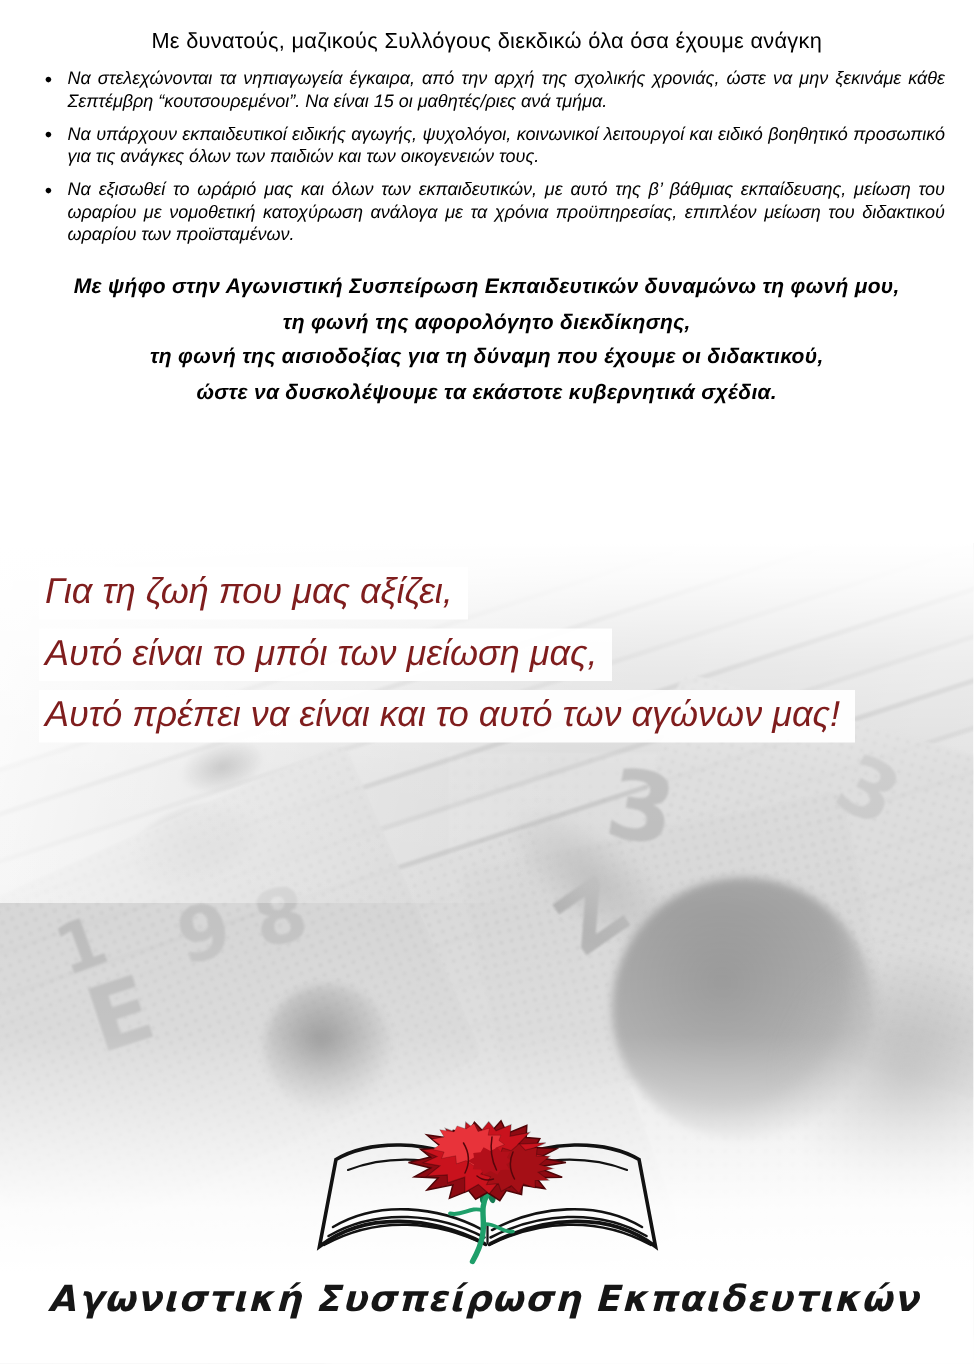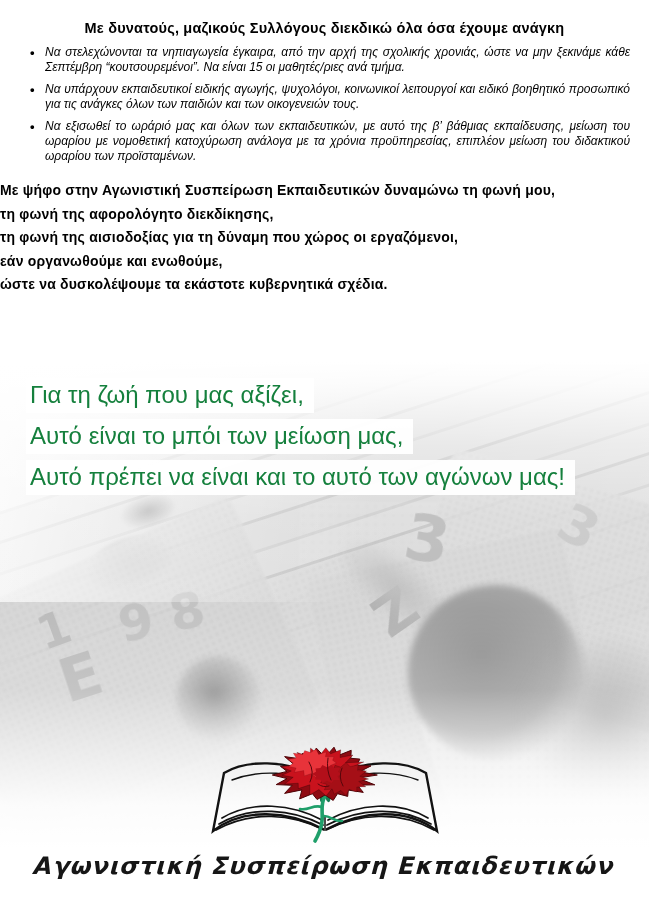--- a/index.html
+++ b/index.html
@@ -17,21 +17,21 @@
     margin:0 auto;
     background:#ffffff;
     overflow:hidden;
     font-family:"Liberation Sans",sans-serif;
     color:var(--text-black,#000);
   }
   
   .heading{
     padding-top:21px;
     text-align:center;
-    font-weight:bold;
+    font-weight:normal;
     font-size:14.5px;
     line-height:15px;
     letter-spacing:.2px;
   }
   
   .demands{
     list-style:none;
     margin:9px 19px 0 29px;
     font-style:italic;
     font-size:12px;
@@ -44,24 +44,26 @@
     text-align:justify;
   }
   .demands li::before{
     content:"\2022";
     position:absolute;left:1px;top:0;
     font-style:normal;font-weight:bold;font-size:13px;
   }
   
   .manifesto{
     margin-top:15px;
+    text-align:center;
     font-weight:bold;
     font-size:14px;
     line-height:23.5px;
     letter-spacing:.2px;
+    font-style:italic;
   }
   
   .photo{
     position:absolute;
     left:0;top:362px;width:649px;height:547px;
     overflow:hidden;
   }
   .photo .layer{position:absolute;}
   .ph-base{inset:0;background:linear-gradient(112deg,#ededed 0%,#dddddd 30%,#d2d2d2 55%,#e3e3e3 80%,#f1f1f1 100%);}
   .ph-carpet{right:-30px;top:140px;width:380px;height:390px;background:#e4e4e4;
@@ -98,22 +100,23 @@
   .ph-fade{inset:0;background:linear-gradient(to bottom,
       #ffffff 0%,rgba(255,255,255,.9) 4%,rgba(255,255,255,.45) 15%,
       rgba(255,255,255,.12) 28%,rgba(255,255,255,.04) 45%,
       rgba(255,255,255,.16) 60%,rgba(255,255,255,.6) 72%,
       rgba(255,255,255,.92) 81%,#ffffff 89%,#ffffff 100%);}
   .ph-fade2{left:0;top:0;width:649px;height:240px;
     background:linear-gradient(105deg,rgba(255,255,255,.85) 0%,rgba(255,255,255,.35) 32%,rgba(255,255,255,0) 58%);}
   
   .slogan{
     position:absolute;left:26px;top:16px;z-index:10;
+    font-style:italic;
     font-size:24px;
-    color:#15803d;
+    color:#7f1d1d;
   }
   .sline{
     display:table;
     background:rgba(255,255,255,.95);
     padding:2px 10px 4px 4px;
     margin-bottom:6px;
     line-height:29px;
     white-space:nowrap;
   }
   
@@ -144,22 +147,21 @@
 
   <ul class="demands">
     <li><span>Να στελεχώνονται τα νηπιαγωγεία έγκαιρα, από την αρχή της σχολικής χρονιάς, ώστε να μην ξεκινάμε κάθε Σεπτέμβρη “κουτσουρεμένοι”. Να είναι 15 οι μαθητές/ριες ανά τμήμα.</span></li>
     <li><span>Να υπάρχουν εκπαιδευτικοί ειδικής αγωγής, ψυχολόγοι, κοινωνικοί λειτουργοί και ειδικό βοηθητικό προσωπικό για τις ανάγκες όλων των παιδιών και των οικογενειών τους.</span></li>
     <li><span>Να εξισωθεί το ωράριό μας και όλων των εκπαιδευτικών, με αυτό της β’ βάθμιας εκπαίδευσης, μείωση του ωραρίου με νομοθετική κατοχύρωση ανάλογα με τα χρόνια προϋπηρεσίας, επιπλέον μείωση του διδακτικού ωραρίου των προϊσταμένων.</span></li>
   </ul>
 
   <div class="manifesto">
     <div>Με ψήφο στην Αγωνιστική Συσπείρωση Εκπαιδευτικών δυναμώνω τη φωνή μου,</div>
     <div>τη φωνή της αφορολόγητο διεκδίκησης,</div>
-    <div>τη φωνή της αισιοδοξίας για τη δύναμη που χώρος οι εργαζόμενοι,</div>
-    <div>εάν οργανωθούμε και ενωθούμε,</div>
+    <div>τη φωνή της αισιοδοξίας για τη δύναμη που έχουμε οι διδακτικού,</div>
     <div>ώστε  να δυσκολέψουμε τα εκάστοτε κυβερνητικά σχέδια.</div>
   </div>
 
   <div class="photo">
     <div class="layer ph-base"></div>
     <div class="layer ph-carpet"></div>
     <div class="layer ph-wood"></div>
     <div class="layer knot knot1"></div>
     <div class="layer knot knot2"></div>
     <div class="layer mat mat1"></div>

